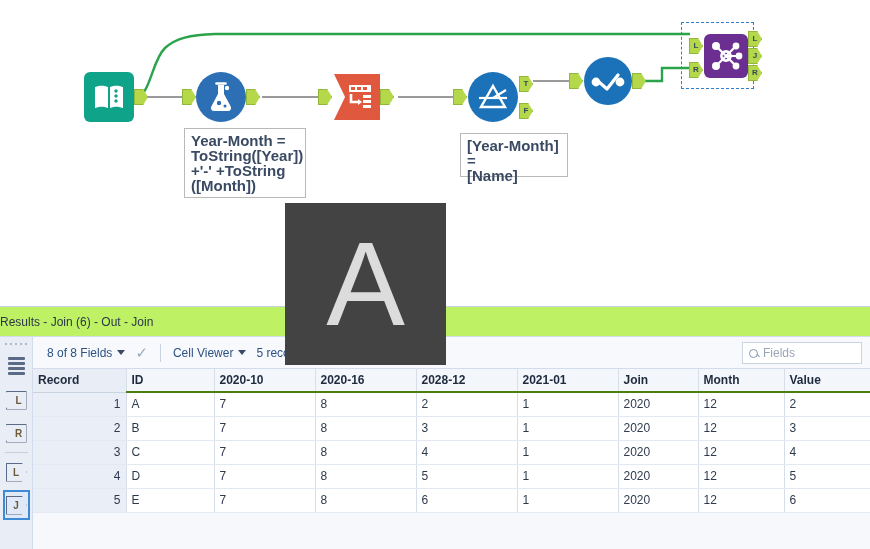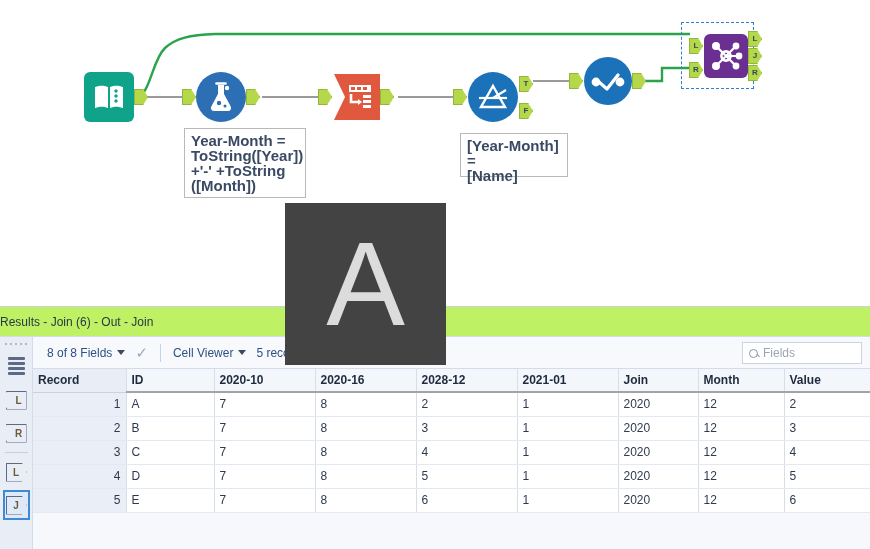--- a/index.html
+++ b/index.html
@@ -164,21 +164,21 @@
     color: #2e3a4d;
     text-align: left;
     font-weight: normal;
     white-space: nowrap;
     overflow: hidden;
   }
   thead th {
     background: #f3f6fb;
     font-weight: bold;
     height: 23px;
-    border-bottom: 2px solid #a3a3a3;
+    border-bottom: 2px solid #4d7c0f;
     color:#1f2b3d;
   }
   thead th.rec-h { border-bottom: 1px solid #c9d3e0; background:#e8edf6; }
   td.rec {
     background: #e9eef7;
     text-align: right;
     color:#2e3a4d;
   }
   tbody tr td { background: #ffffff; }
   tbody tr td.rec { background: #e9eef7; }

